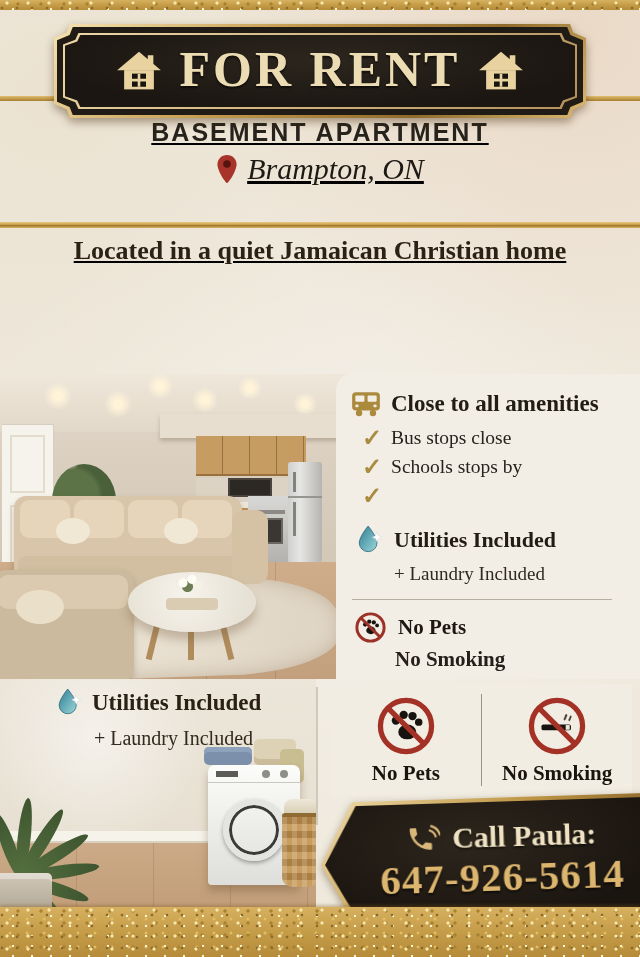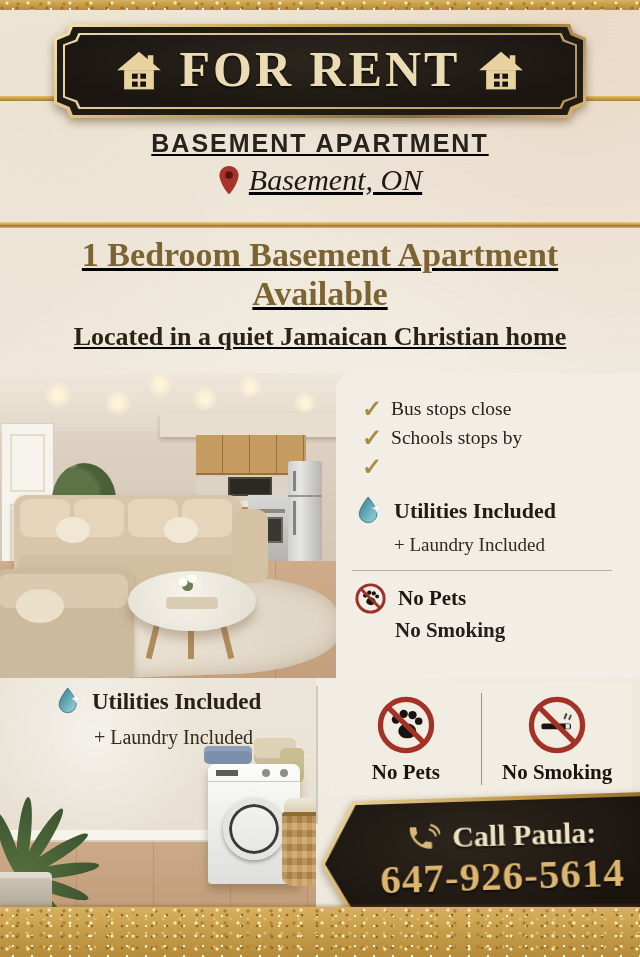--- a/index.html
+++ b/index.html
@@ -47,21 +47,21 @@
     clip-path:var(--plaque); }
   .sign .pl2{ position:absolute; inset:3px; background:#211b15; clip-path:var(--plaque); }
   .sign .pl3{ position:absolute; inset:9px;
     background:linear-gradient(135deg,#ecd7a6,#b3915a); clip-path:var(--plaque); }
   .sign .pl4{ position:absolute; inset:11px;
     background:radial-gradient(ellipse at 50% 35%,#2c261e,#1b1611 75%); clip-path:var(--plaque); }
   .sign .sign-content{ position:absolute; inset:0; display:flex; align-items:center; justify-content:center; gap:18px; }
   .sign-title{ font-size:50px; font-weight:700; letter-spacing:3px; color:#ecdcb4;
     text-shadow:0 2px 2px rgba(0,0,0,.6); line-height:1; padding-bottom:4px; }
 
-  .subtitle{ margin-top:11px; text-align:center;
+  .subtitle{ text-align:center;
     font-family:"Liberation Sans", sans-serif; font-weight:700;
     font-size:25px; letter-spacing:2px; color:#26221c; }
   .location-row{ margin-top:5px; display:flex; align-items:center; justify-content:center; gap:9px; }
   .location-text{ font-style:italic; font-size:30px; color:#1d1a15; }
 
   .gold-rule{ height:6px;
     background:linear-gradient(180deg,#ecca82,#c79d4c 45%,#a07729 60%,#dcb668); }
 
   
   .headline-sec{ height:138px; text-align:center; }
@@ -281,31 +281,27 @@
       </div>
     </div>
 
     <div class="subtitle">BASEMENT APARTMENT</div>
 
     <div class="location-row">
       <svg width="22" height="31" viewBox="0 0 24 34">
         <path d="M12 1C6 1 1.5 5.6 1.5 11.3c0 7.6 9 20.6 10.5 20.6S22.5 18.9 22.5 11.3C22.5 5.6 18 1 12 1z" fill="#a8332a"></path>
         <circle cx="12" cy="11" r="4.2" fill="#57140e"></circle>
       </svg>
-      <span class="location-text">Basement, ON</span>
+      <span class="location-text">Brampton, ON</span>
     </div>
   </div>
 
   <div class="gold-rule"></div>
 
   <div class="headline-sec">
-    <h1 class="headline">
-      <span>1 Bedroom Basement Apartment</span><br>
-      <span>Available</span>
-    </h1>
     <div class="tagline">Located in a quiet Jamaican Christian home</div>
   </div>
 
   <div class="main-sec">
 
     <div class="photo-living">
       <div class="lr-ceiling"></div>
       <div class="lr-wall"></div>
       <div class="lr-bulkhead"></div>
       <div class="lr-door">
@@ -347,20 +343,32 @@
       <div class="lr-leg lr-leg1"></div>
       <div class="lr-leg lr-leg2"></div>
       <div class="lr-leg lr-leg3"></div>
       <div class="lr-table">
         <div class="tray"></div>
         <div class="flowers"></div>
       </div>
     </div>
 
     <div class="info-panel">
+      <div class="amenity-title-row">
+        <svg width="32" height="28" viewBox="0 0 30 26">
+          <rect x="2" y="2" width="26" height="17" rx="3.5" fill="#ab8a3e"></rect>
+          <rect x="5" y="5" width="8.5" height="6" rx="1" fill="#f3eee4"></rect>
+          <rect x="16.5" y="5" width="8.5" height="6" rx="1" fill="#f3eee4"></rect>
+          <rect x="5" y="13.5" width="3" height="2.5" rx="1" fill="#f3eee4"></rect>
+          <rect x="22" y="13.5" width="3" height="2.5" rx="1" fill="#f3eee4"></rect>
+          <circle cx="8.5" cy="21.5" r="3" fill="#ab8a3e"></circle>
+          <circle cx="21.5" cy="21.5" r="3" fill="#ab8a3e"></circle>
+        </svg>
+        <span class="amenity-title">Close to all amenities</span>
+      </div>
       <ul class="amenity-list">
         <li class="amenity-item">
           <span class="check">✓</span>
           <span class="amenity-text">Bus stops close</span>
         </li>
         <li class="amenity-item">
           <span class="check">✓</span>
           <span class="amenity-text">Schools stops by</span>
         </li>
         <li class="amenity-item">

